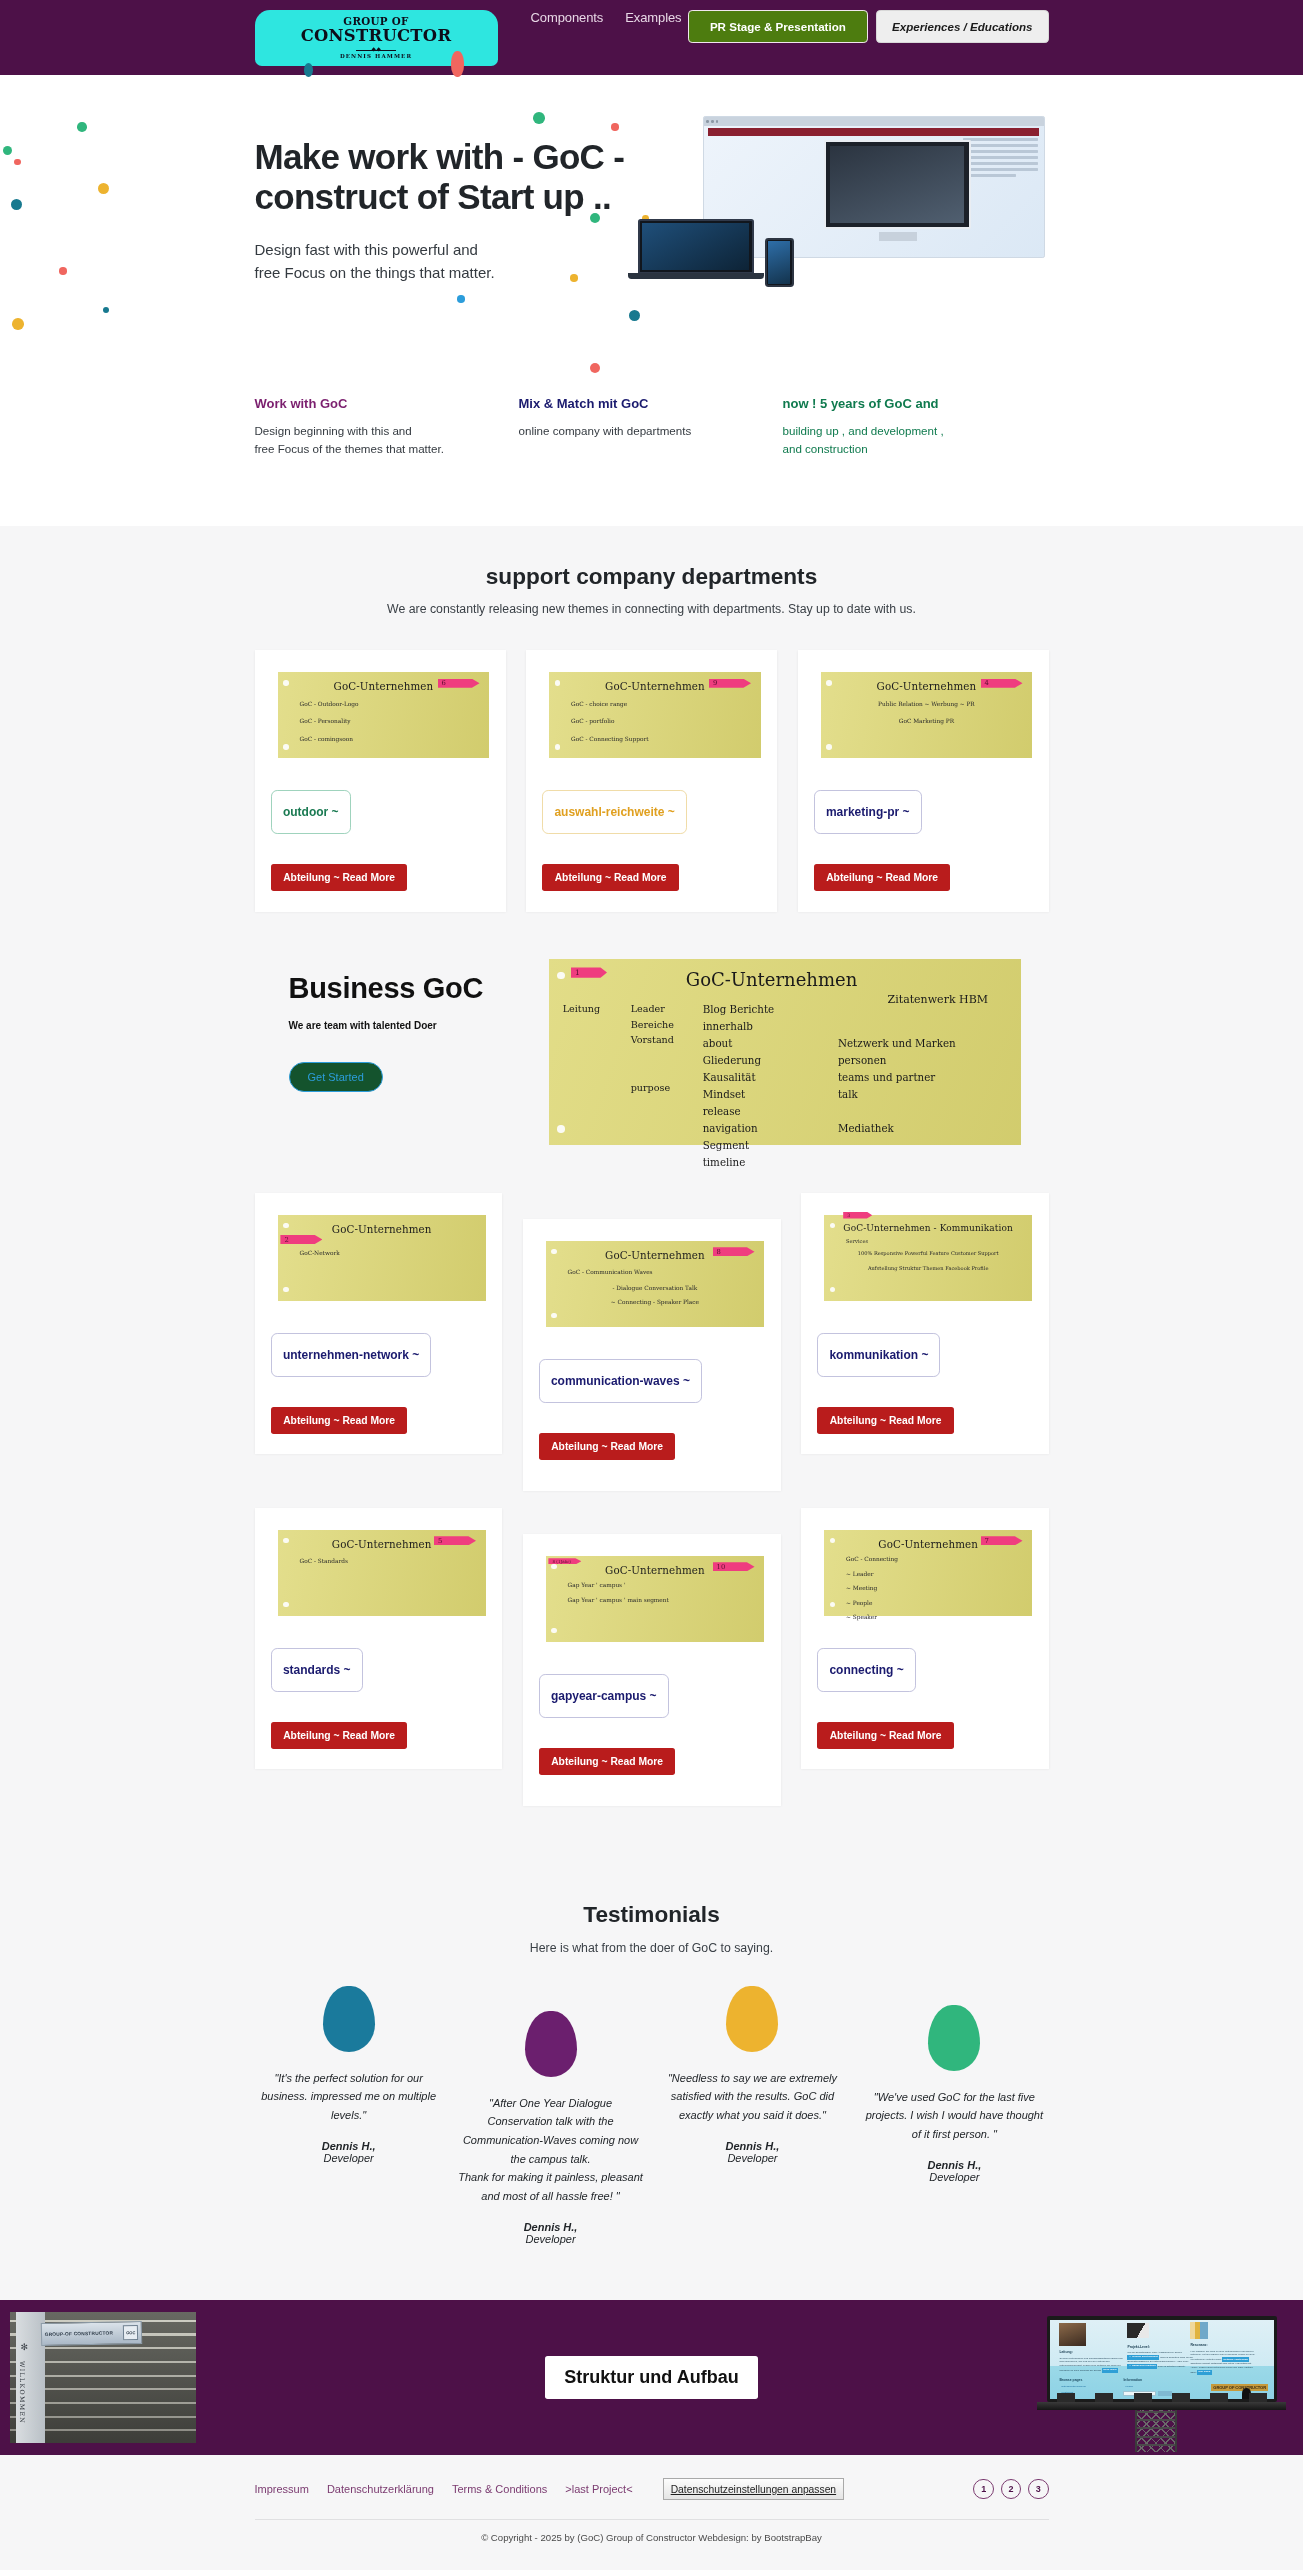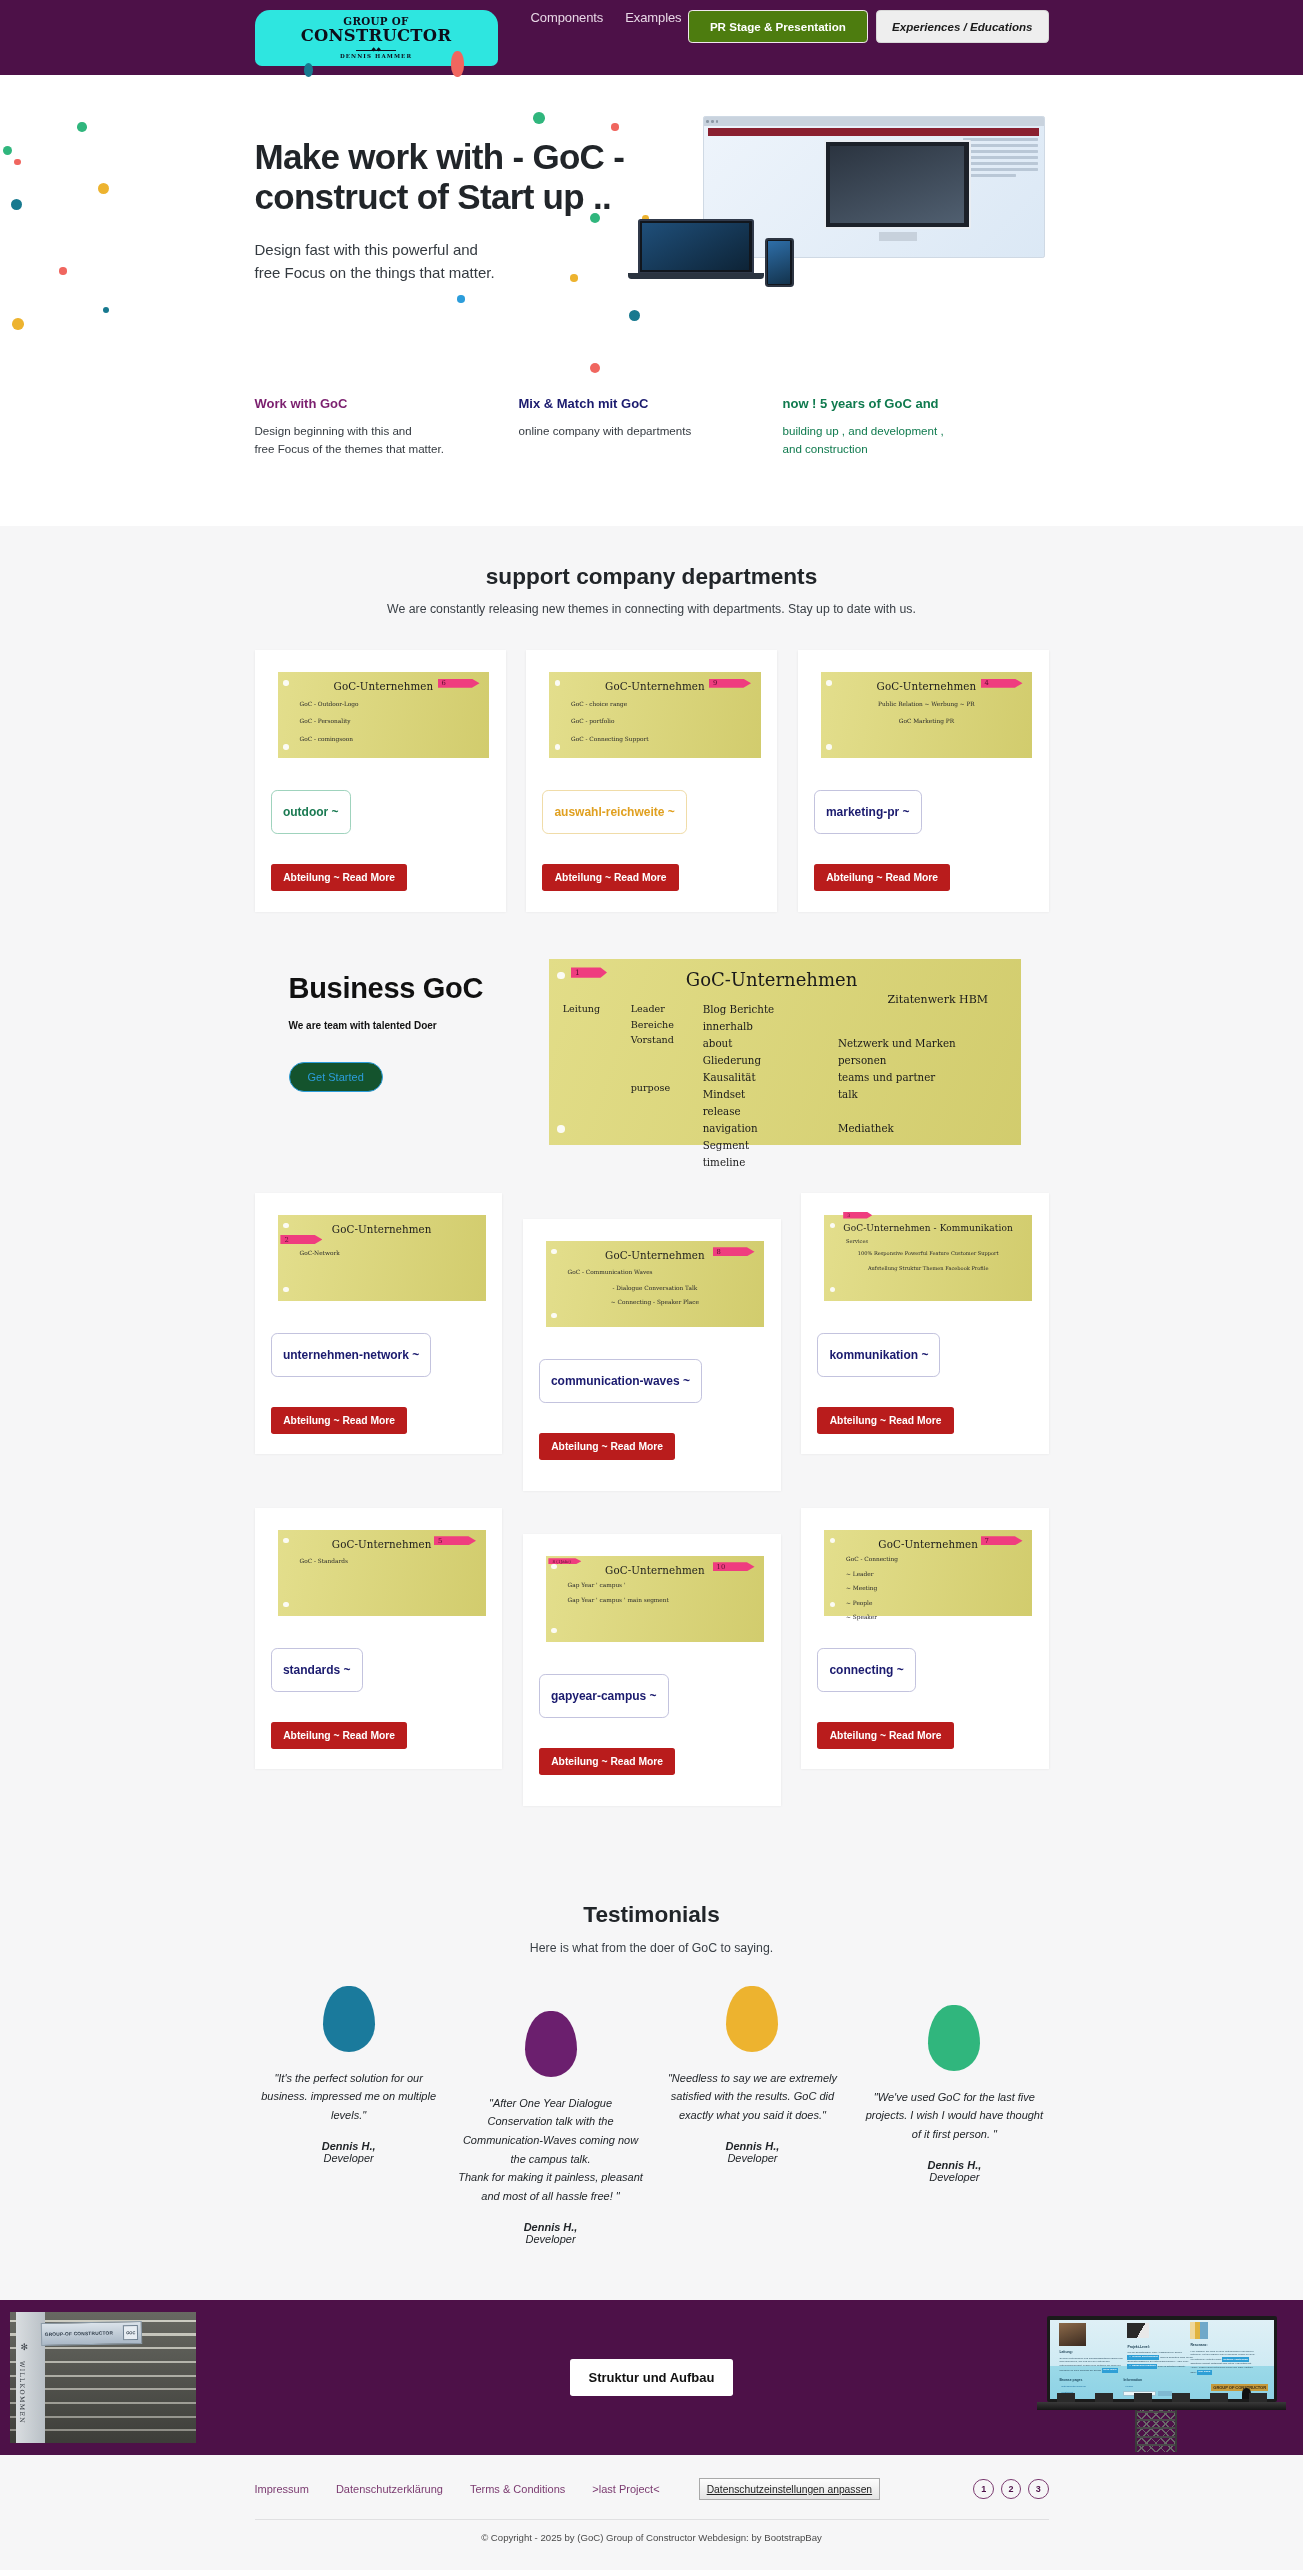--- a/index.html
+++ b/index.html
@@ -293,21 +293,21 @@
     border:1.4px solid #8d9ca9; display:flex; align-items:center;
     padding: 0 2.7px; gap:2.1px; transform: rotate(-1.2deg);
   }
   .door-sign-text { font-size:4.8px; letter-spacing:0.2px; color:#2d3a47; font-weight:bold; flex:1;}
   .door-sign-badge {
     width:15px; height:15px; border:0.7px solid #6e7f8f; display:flex;
     align-items:center; justify-content:center; font-size:4.1px; color:#2d3a47;
     background:#e7edf2; font-weight:bold;
   }
   .banner-btn {
-    background:#fff; color:#111; font-weight:bold; font-size:13px;
+    background:#fff; color:#111; font-weight:bold; font-size:18px;
     padding: 11px 19px; border:none; border-radius:2.7px; cursor:pointer;
     position: relative; z-index: 3;
   }
   .billboard {
     position:absolute; right: 26px; top: 16.4px; width: 230px; height: 130px;
   }
   .bb-frame {
     position:absolute; left:0; top:0; width: 230px; height: 86px;
     background:#1a1a1a; border-radius:2.1px; padding: 3.4px;
   }
@@ -344,21 +344,21 @@
     border-left: 2.7px solid #3b3b3b; border-right: 2.7px solid #3b3b3b;
     background:
       repeating-linear-gradient(0deg, transparent 0 6.2px, #4a4a4a 6.2px 8.2px),
       repeating-linear-gradient(45deg, transparent 0 5.5px, #6a6a6a 5.5px 6.8px),
       repeating-linear-gradient(-45deg, transparent 0 5.5px, #6a6a6a 5.5px 6.8px);
   }
 
   
   .footer { background:#f6f6f7; padding: 23px 0 0; }
   .footer-inner { width: 794px; margin:0 auto; display:flex; align-items:center; }
-  .flinks { display:flex; gap: 27px; align-items:center; }
+  .flinks { display:flex; gap: 18px; align-items:center; }
   .flink { color:#7b3b70; font-size:11px; text-decoration:none; cursor:pointer;}
   .cookie-btn {
     background: linear-gradient(180deg,#fdfdfd,#e4e4e4); border:0.7px solid #a9a9a9;
     color:#1e1e1e; font-size:10.3px; padding: 4.8px 6.8px; cursor:pointer;
     text-decoration: underline; margin-left: 12.3px;
   }
   .pager { margin-left:auto; display:flex; gap:6.8px; }
   .pg {
     width: 20.5px; height:20.5px; border-radius:50%; border:0.7px solid #7b3b70;
     color:#4d1148; font-size:9px; font-weight:bold; display:flex;

